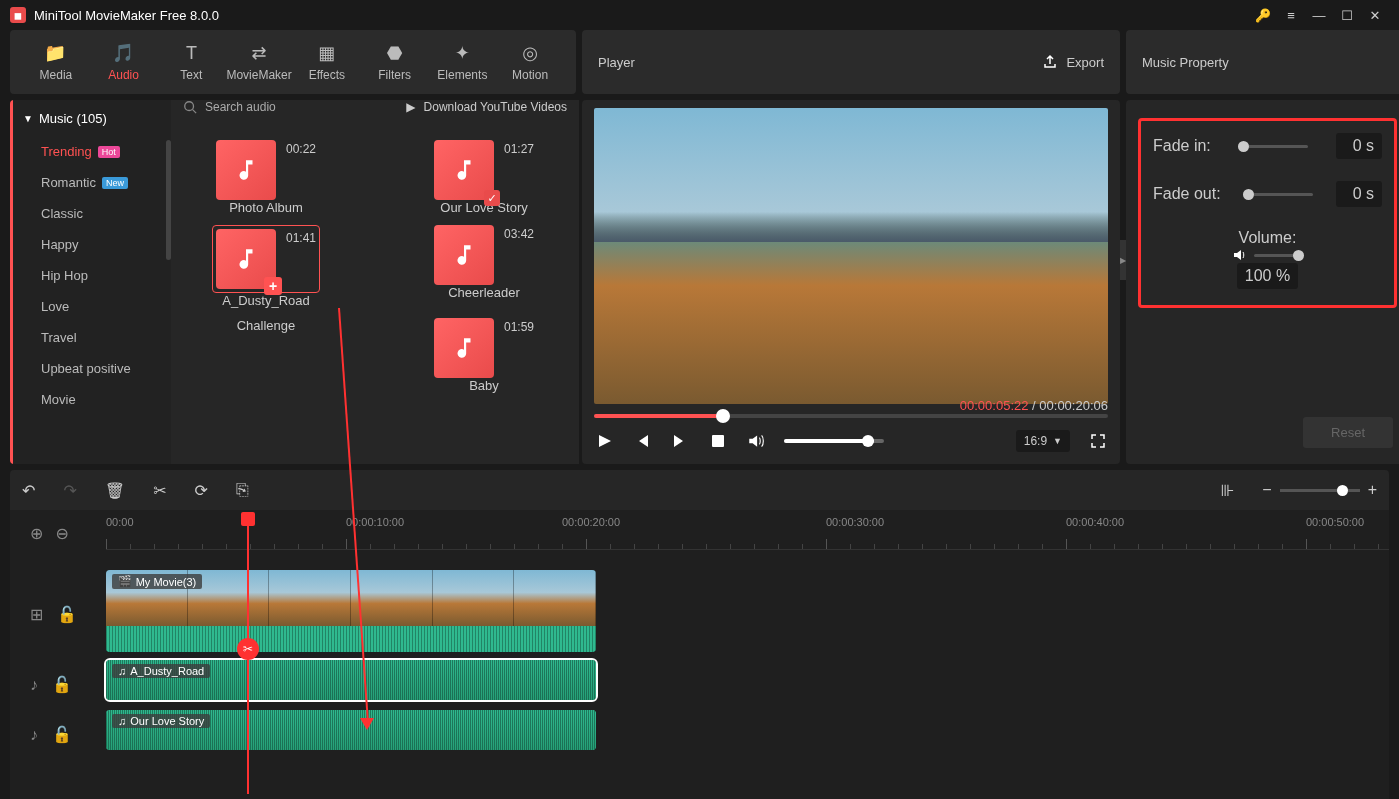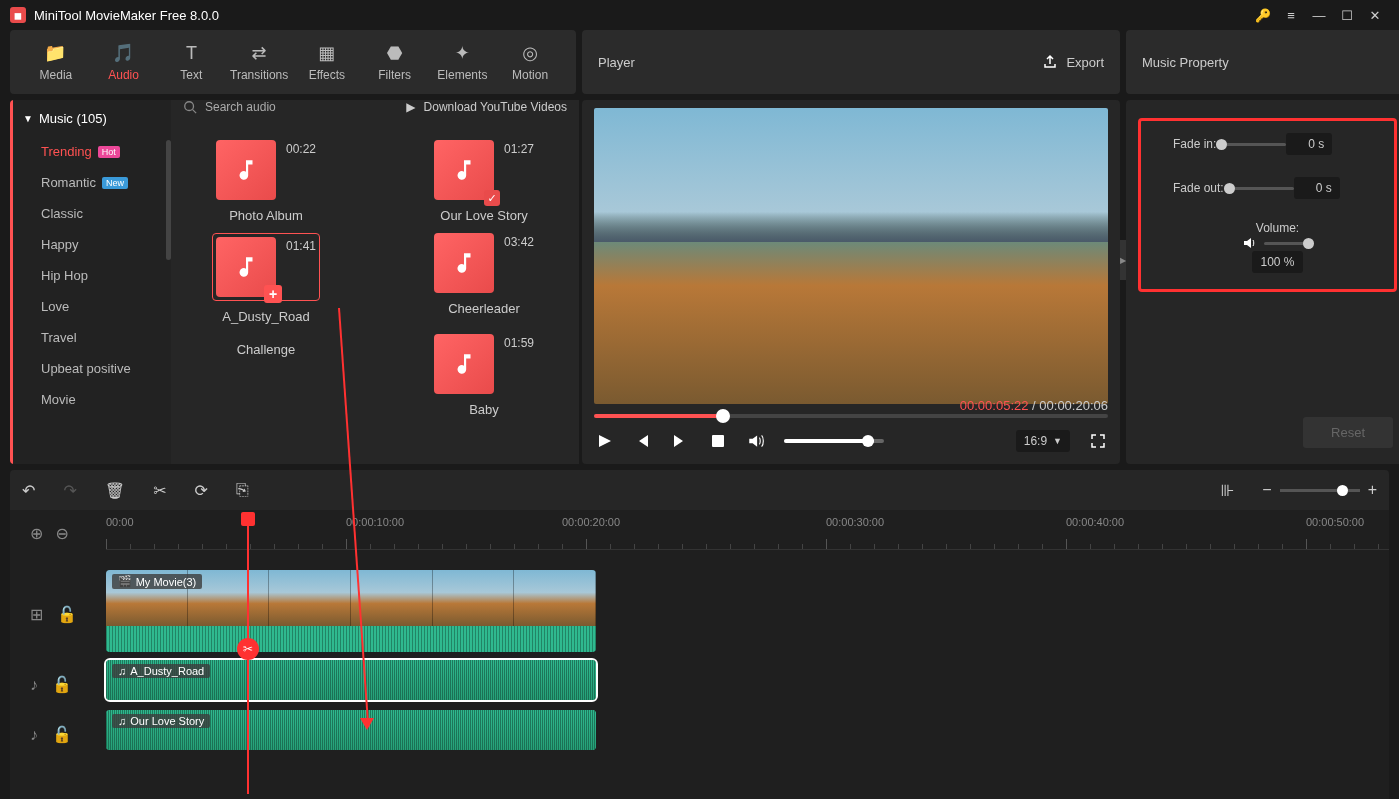--- a/index.html
+++ b/index.html
@@ -36,21 +36,21 @@
 .audio-grid { background: #262626; position: relative; }
 .audio-top { height: 36px; display: flex; align-items: flex-start; padding: 0 12px; font-size: 12px; color: #aaa; justify-content: space-between; }
 .search { display: flex; align-items: center; gap: 8px; }
 .yt-link { display: flex; align-items: center; gap: 8px; cursor:pointer; color:#ccc;}
 .grid-inner { padding: 4px 16px; display: grid; grid-template-columns: 1fr 1fr; gap: 0px 60px; overflow:hidden;}
 .audio-item { display: flex; flex-direction:column; align-items:center; position: relative; margin-bottom:10px;}
 .thumb-row { display:flex; align-items:flex-start; gap:10px; }
 .thumb { width: 60px; height: 60px; background: linear-gradient(135deg,#ff6464,#e94b4b); border-radius: 4px; display: flex; align-items: center; justify-content: center; position:relative;}
 .thumb svg { width: 26px; height: 26px; fill:#fff;}
 .audio-dur { font-size: 12px; color: #ccc; padding-top:2px;}
-.audio-name { font-size: 13px; color: #ccc; margin-top: 8px; text-align:center;}
+.audio-name { font-size: 13px; color: #ccc; text-align:center;}
 .selected-box { border: 1px solid #ff5252; border-radius:4px; padding:3px;}
 .check { position:absolute; bottom:-6px; right:-6px; width:16px; height:16px; background:#e94b4b; border-radius:3px; display:flex; align-items:center; justify-content:center; color:#fff; font-size:11px;}
 .add-btn { position:absolute; bottom:-6px; right:-6px; width:18px; height:18px; background:#ff5252; border-radius:3px; display:flex; align-items:center; justify-content:center; color:#fff; font-size:14px; font-weight:bold;}
 
 .player-col { background: #262626; border-radius:4px; display:flex; flex-direction:column; padding: 8px 0;}
 .preview { flex:1; margin: 0 12px; background: linear-gradient(to bottom, #7fb8d4 0%, #a8c8d8 35%, #6b8a7a 45%, #b87838 60%, #7a5a30 100%); border-radius:2px; position:relative; overflow:hidden;}
 .mountains { position:absolute; top:35%; left:0; right:0; height:30px; background: linear-gradient(to bottom, transparent, #4a5a6a);}
 .player-timeline { margin: 10px 12px 0; position:relative;}
 .pt-track { height:4px; background:#444; border-radius:2px; position:relative;}
 .pt-fill { height:100%; width:25%; background:#ff5252; border-radius:2px;}
@@ -60,21 +60,21 @@
 .controls { display:flex; align-items:center; gap:18px; padding: 12px 12px 4px;}
 .ctrl-btn { width:20px; height:20px; cursor:pointer; color:#fff; display:flex; align-items:center; justify-content:center;}
 .vol-slider { width:100px; height:4px; background:#666; position:relative; border-radius:2px;}
 .vol-fill { height:100%; width:90%; background:#fff; border-radius:2px;}
 .vol-knob { position:absolute; right:10%; top:-4px; width:12px; height:12px; background:#fff; border-radius:50%;}
 .ctrl-spacer { flex:1;}
 .aspect { display:flex; align-items:center; gap:6px; background:#1a1a1a; padding:4px 8px; border-radius:3px; font-size:12px;}
 
 .prop-col { background: #262626; border-radius:4px; position:relative;}
 .prop-highlight { position:absolute; top:18px; left:12px; right:12px; border:3px solid #ff3131; border-radius:4px; padding: 12px 12px; }
-.prop-row { display:flex; align-items:center; font-size:12px; margin-bottom:22px;margin-left:20px;}
+.prop-row { display:flex; align-items:center; justify-content:space-between; font-size:16px; margin-bottom:22px;}
 .prop-row:last-child { margin-bottom:4px;flex-direction:column;}
 .prop-slider { width:70px; height:3px; background:#555; border-radius:2px; position:relative;}
 .prop-knob { position:absolute; left:0; top:-4px; width:11px; height:11px; background:#ccc; border-radius:50%;}
 .prop-knob.end { left:auto; right:0;}
 .prop-val { background:#1a1a1a; padding:4px 8px; border-radius:3px; min-width:46px; text-align:right;}
 .vol-icon { width:16px; color:#fff;}
 .reset-btn { position:absolute; bottom:16px; right:16px; background:#333; color:#666; padding:8px 28px; border-radius:3px; font-size:13px;}
 .collapse-tab { position:absolute; left:-6px; top:140px; width:6px; height:40px; background:#333; display:flex; align-items:center; justify-content:center; font-size:8px; color:#888;}
 
 .timeline-toolbar { height:40px; background:#262626; margin-top:6px; display:flex; align-items:center; padding:0 12px; gap:28px; border-radius:4px 4px 0 0;}
@@ -135,21 +135,21 @@
     <div class="tool-tab active">
           <span class="icon">🎵</span>
           <span>Audio</span>
         </div>
     <div class="tool-tab">
           <span class="icon">T</span>
           <span>Text</span>
         </div>
     <div class="tool-tab">
           <span class="icon">⇄</span>
-          <span>Transitions</span>
+          <span>MovieMaker</span>
         </div>
     <div class="tool-tab">
           <span class="icon">▦</span>
           <span>Effects</span>
         </div>
     <div class="tool-tab">
           <span class="icon">⬣</span>
           <span>Filters</span>
         </div>
     <div class="tool-tab">

